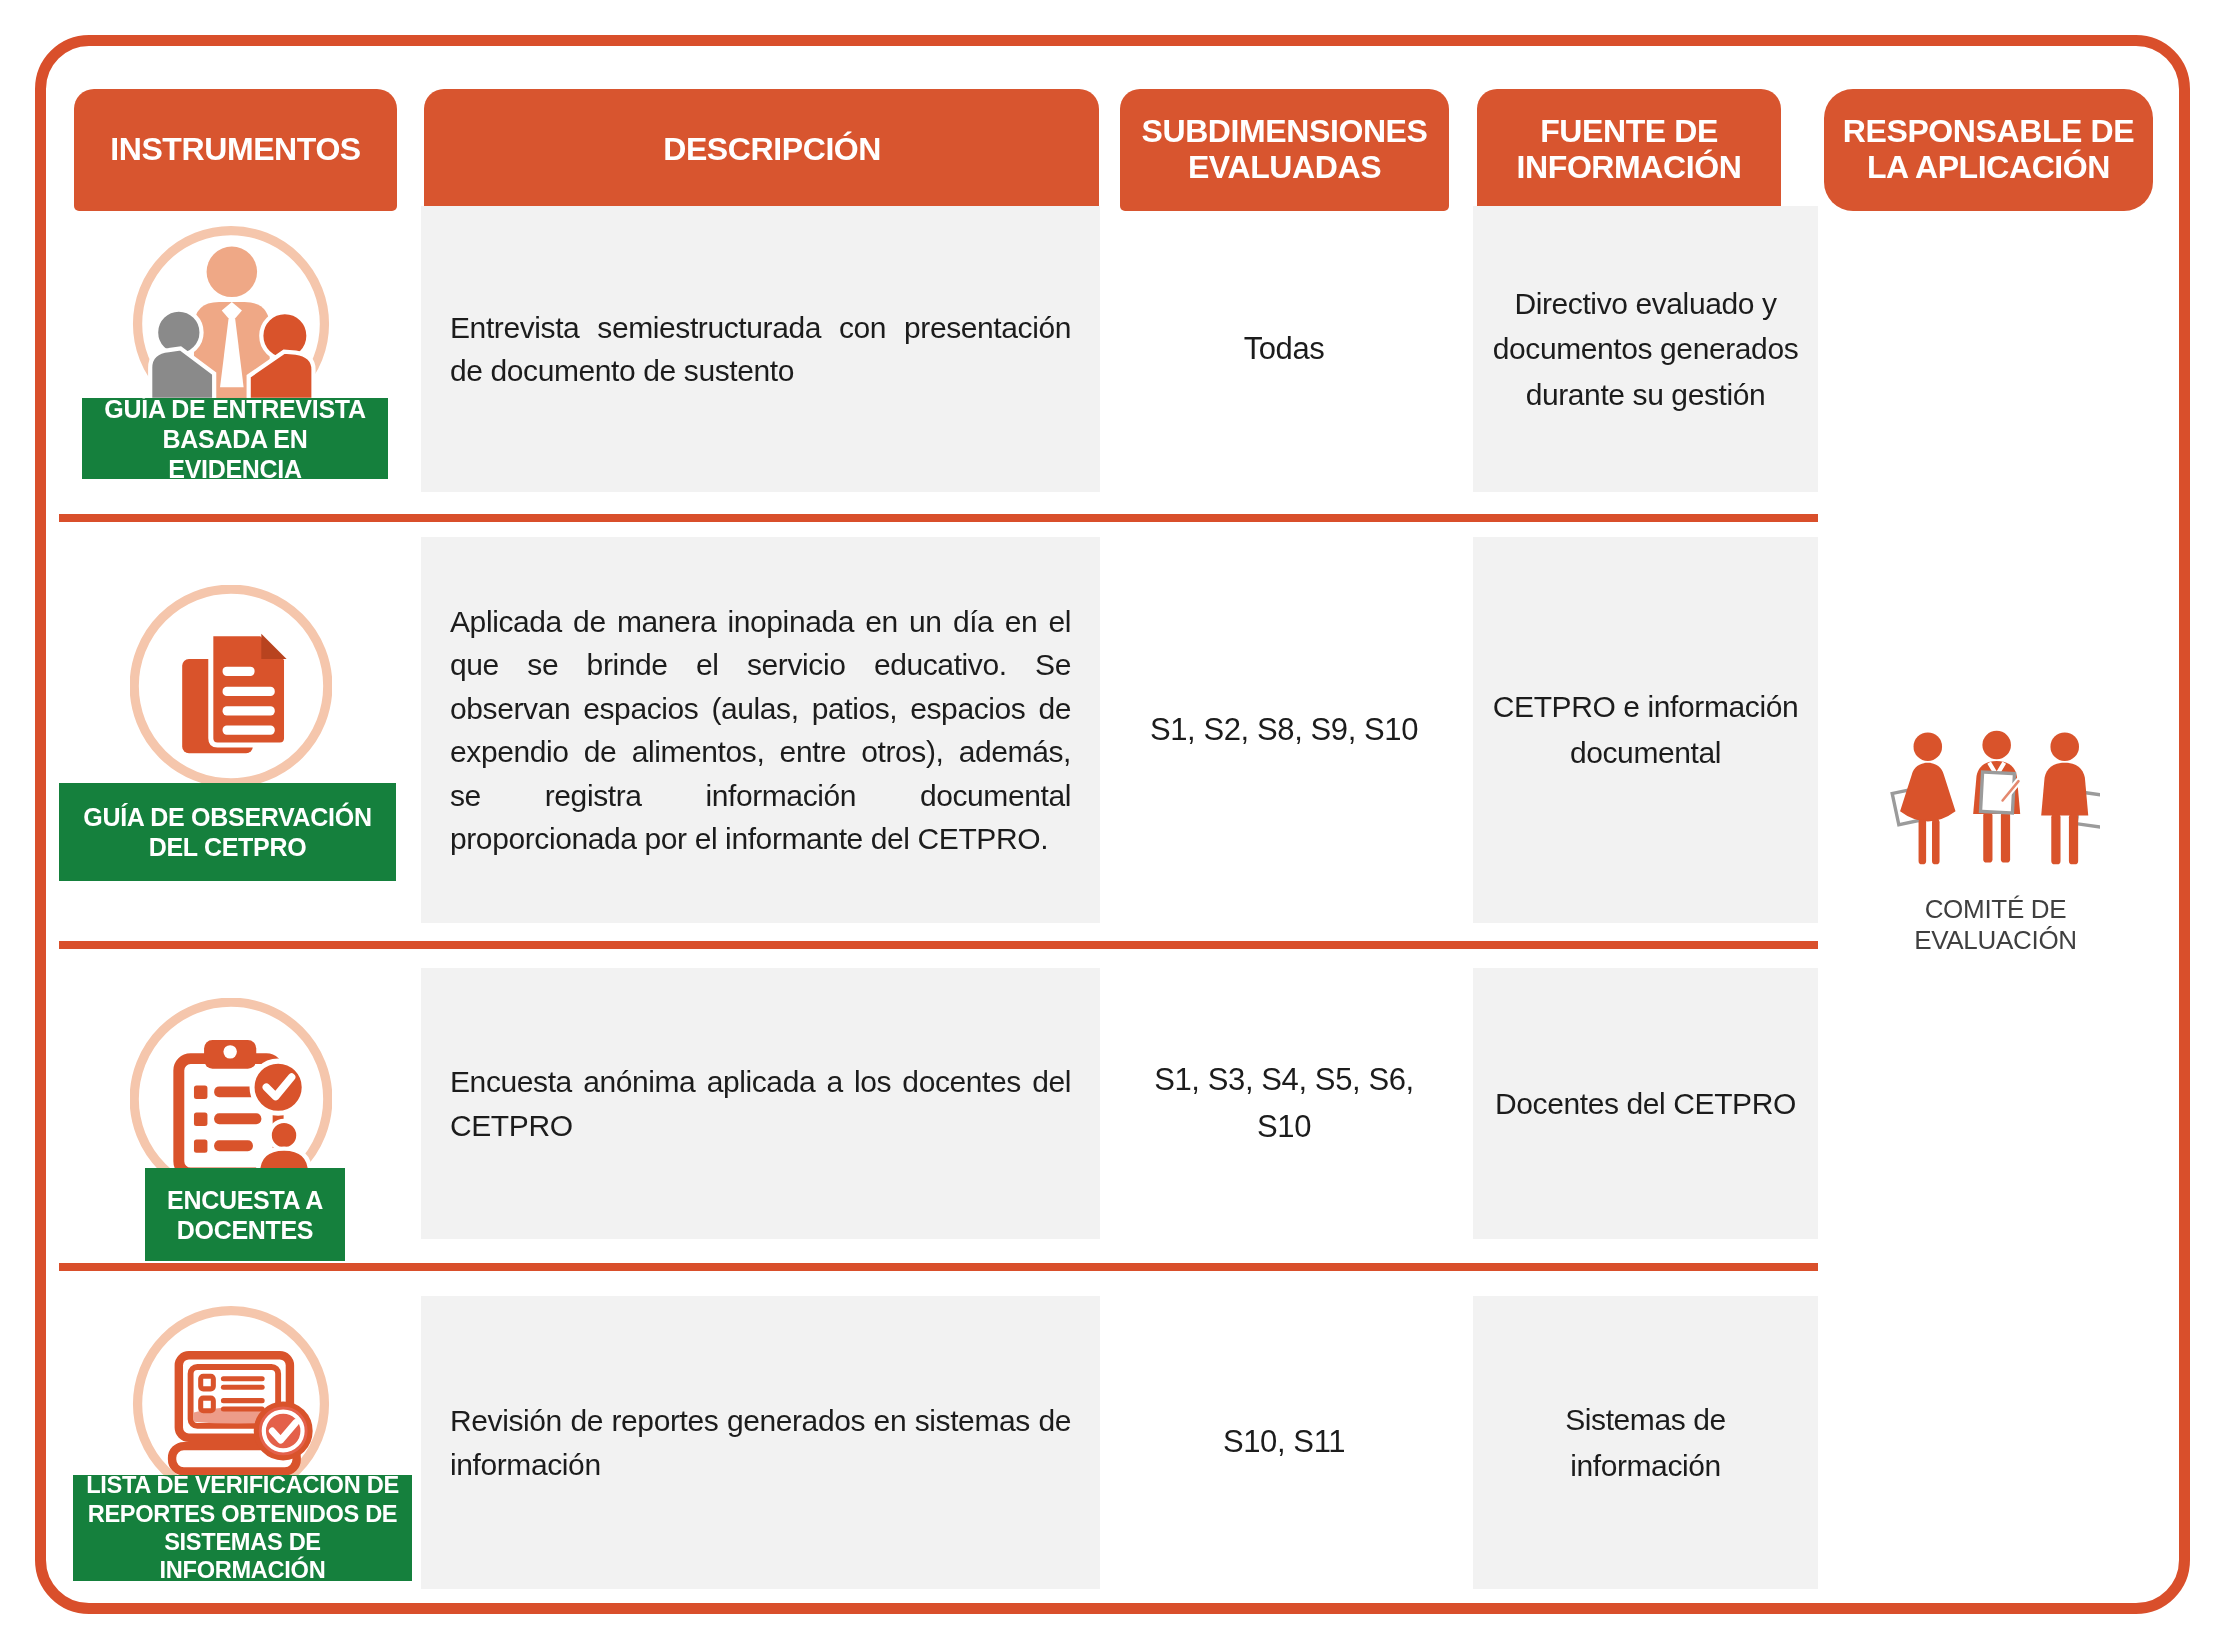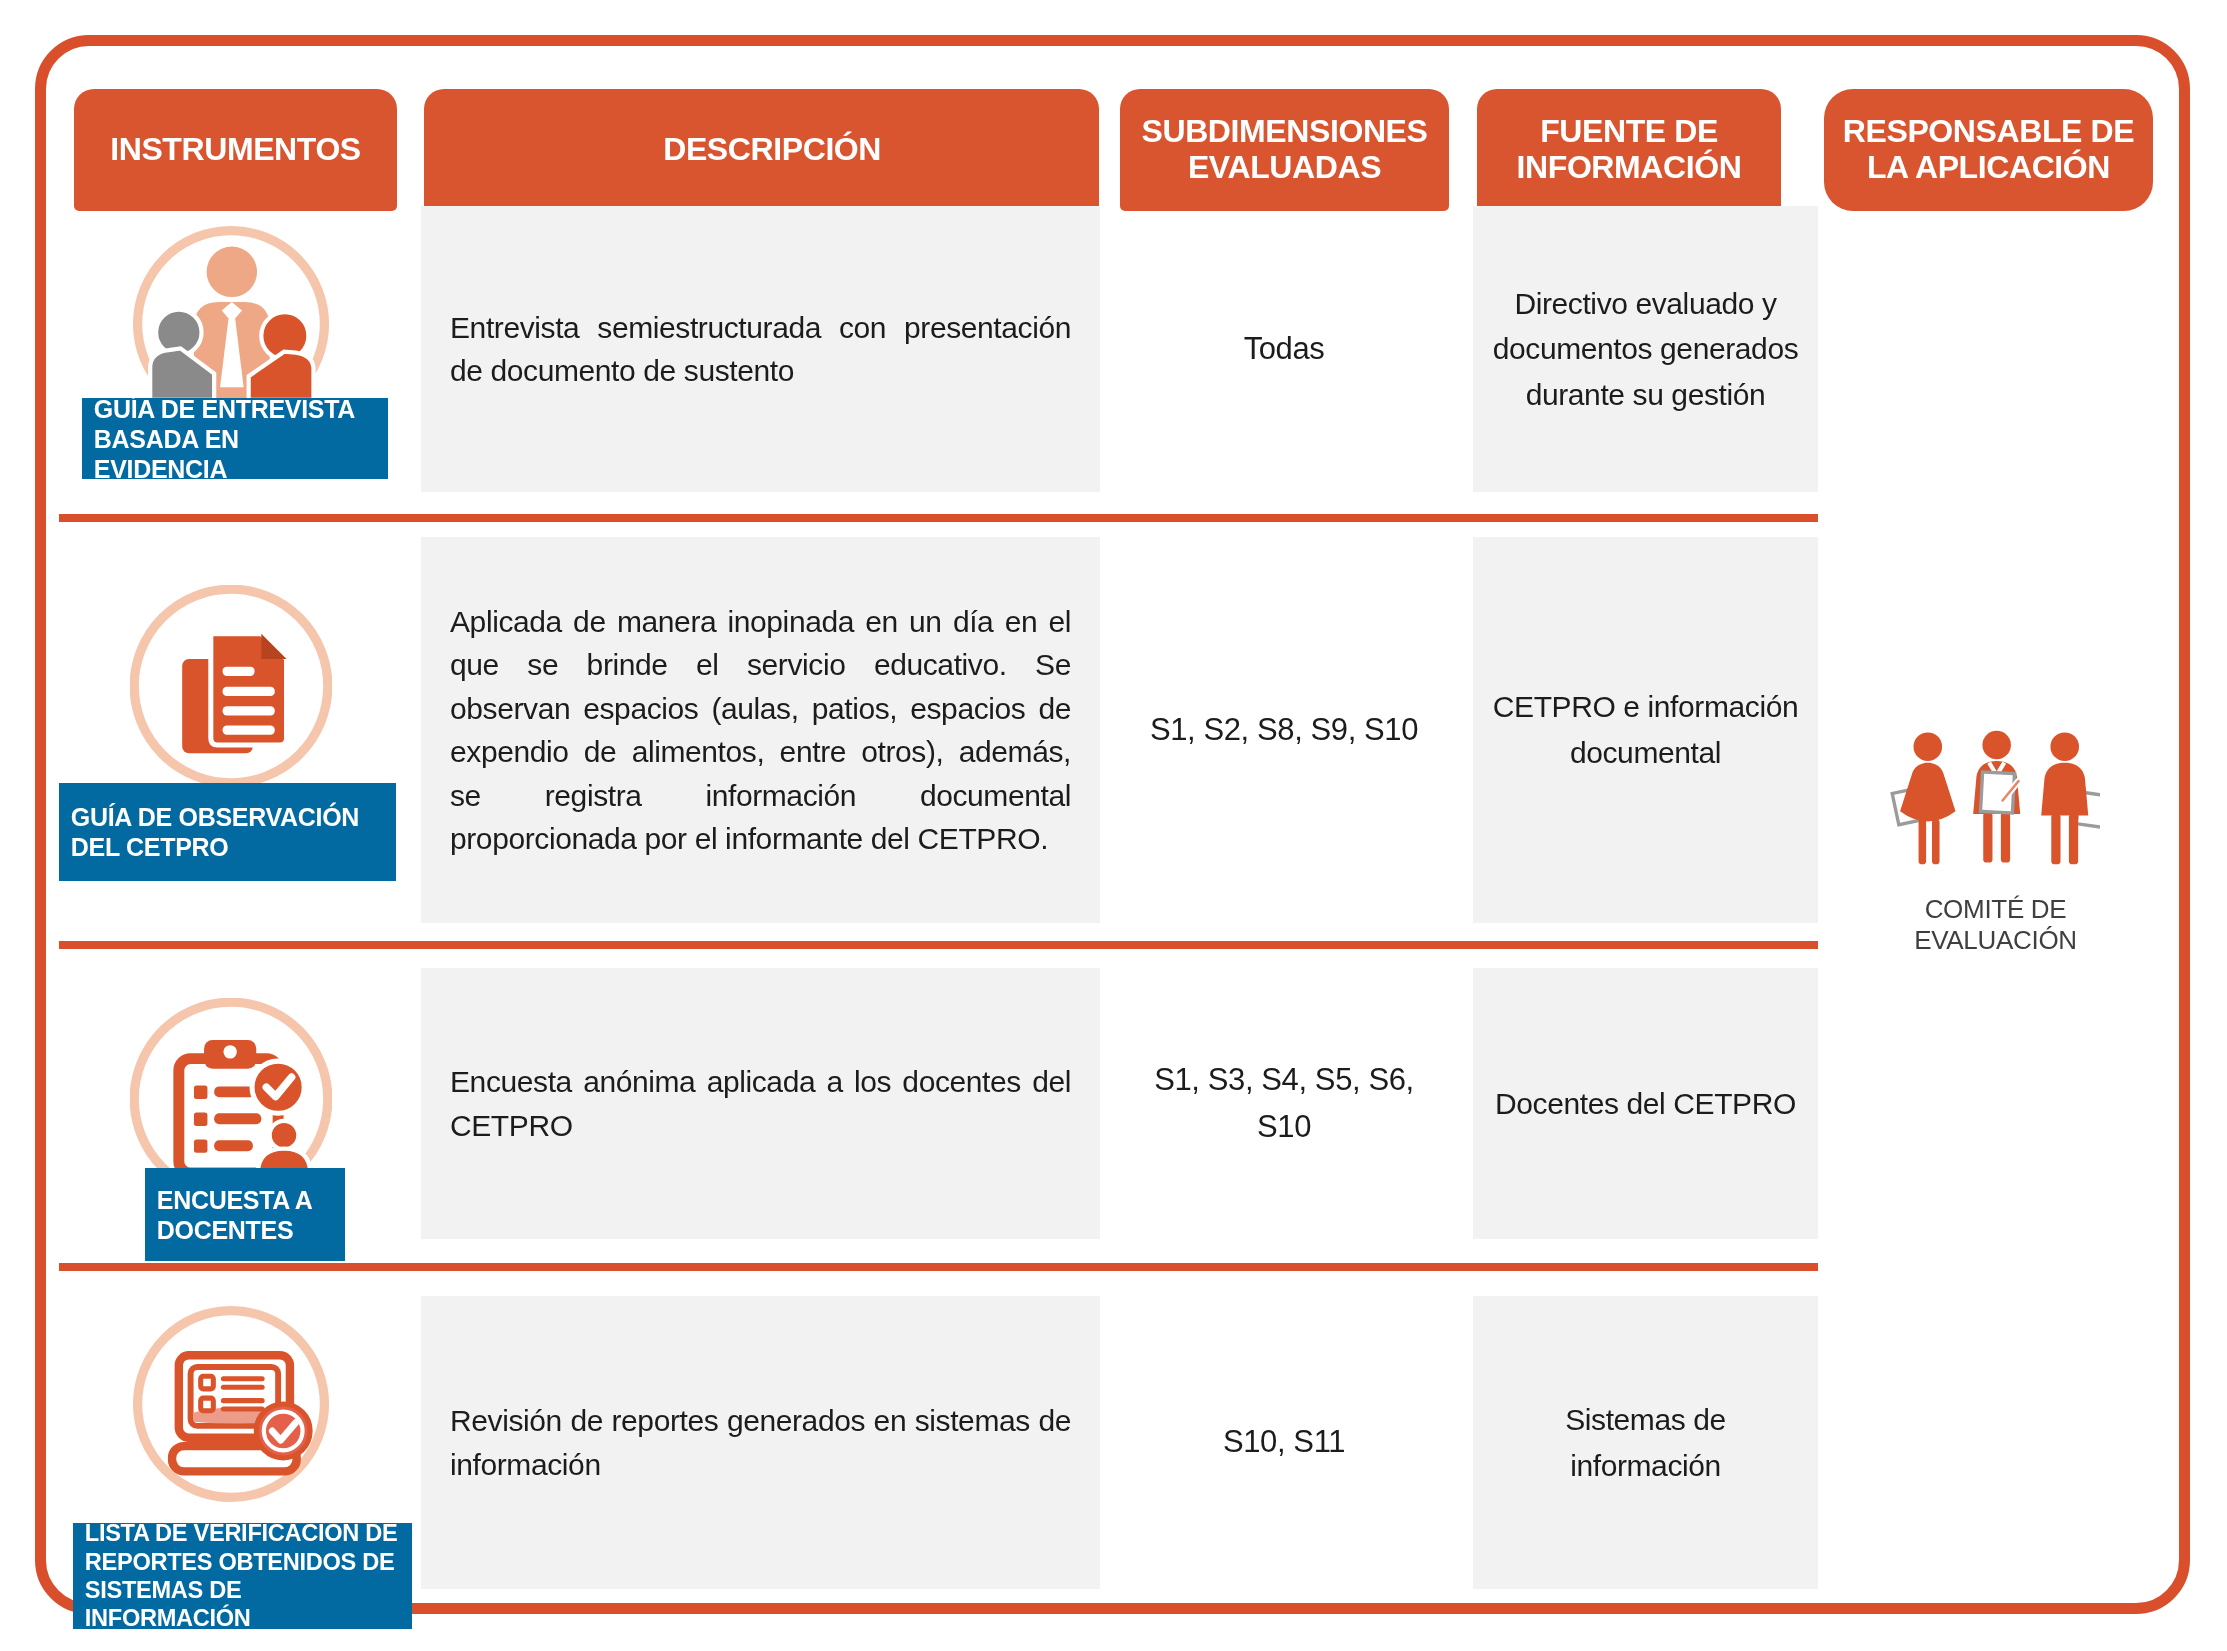--- a/index.html
+++ b/index.html
@@ -25,27 +25,27 @@
        text-align:center;font-size:31px;letter-spacing:-0.4px;line-height:1.5;padding:0 29px;}
   .src{left:1473px;width:345px;display:flex;align-items:center;justify-content:center;
        text-align:center;font-size:30px;letter-spacing:-0.4px;line-height:1.52;padding:0 18.5px;}
   .r1{top:206px;height:286px;}
   .r2{top:537px;height:386px;}
   .r3{top:968px;height:271px;}
   .r4{top:1296px;height:293px;}
   .divider{position:absolute;left:59px;width:1759px;height:8.4px;background:#D94F2B;}
   .d1{top:514px;} .d2{top:941px;} .d3{top:1263px;}
   .iconbox{position:absolute;width:202px;height:202px;z-index:1;}
-  .glabel{position:absolute;background:#0369a1;color:#fff;font-weight:bold;z-index:2;
-          display:flex;align-items:center;justify-content:center;
+  .glabel{position:absolute;background:#15803d;color:#fff;font-weight:bold;z-index:2;
+          display:flex;align-items:center;justify-content:center;text-align:center;
           line-height:1.2;letter-spacing:-0.3px;padding:5px 11.8px;box-sizing:border-box;}
   .gl1{left:82px;top:398px;width:306px;height:81px;font-size:25px;}
   .gl2{left:59px;top:783px;width:337px;height:98px;font-size:25px;}
   .gl3{left:145px;top:1168px;width:200px;height:93px;font-size:25px;}
-  .gl4{left:73px;top:1475px;width:339px;height:106px;font-size:23.6px;margin-top:48px;}
+  .gl4{left:73px;top:1475px;width:339px;height:106px;font-size:23.6px;}
   .committee{position:absolute;left:1890px;top:728px;width:210px;height:160px;}
   .committee-label{position:absolute;left:1886px;top:894px;width:219px;
           text-align:center;color:#3F3F3F;font-size:26px;line-height:1.2;letter-spacing:-0.3px;}
 </style>
 </head>
 <body>
 
 <div class="frame"></div>
 
 <div class="hdr h1">INSTRUMENTOS</div>

